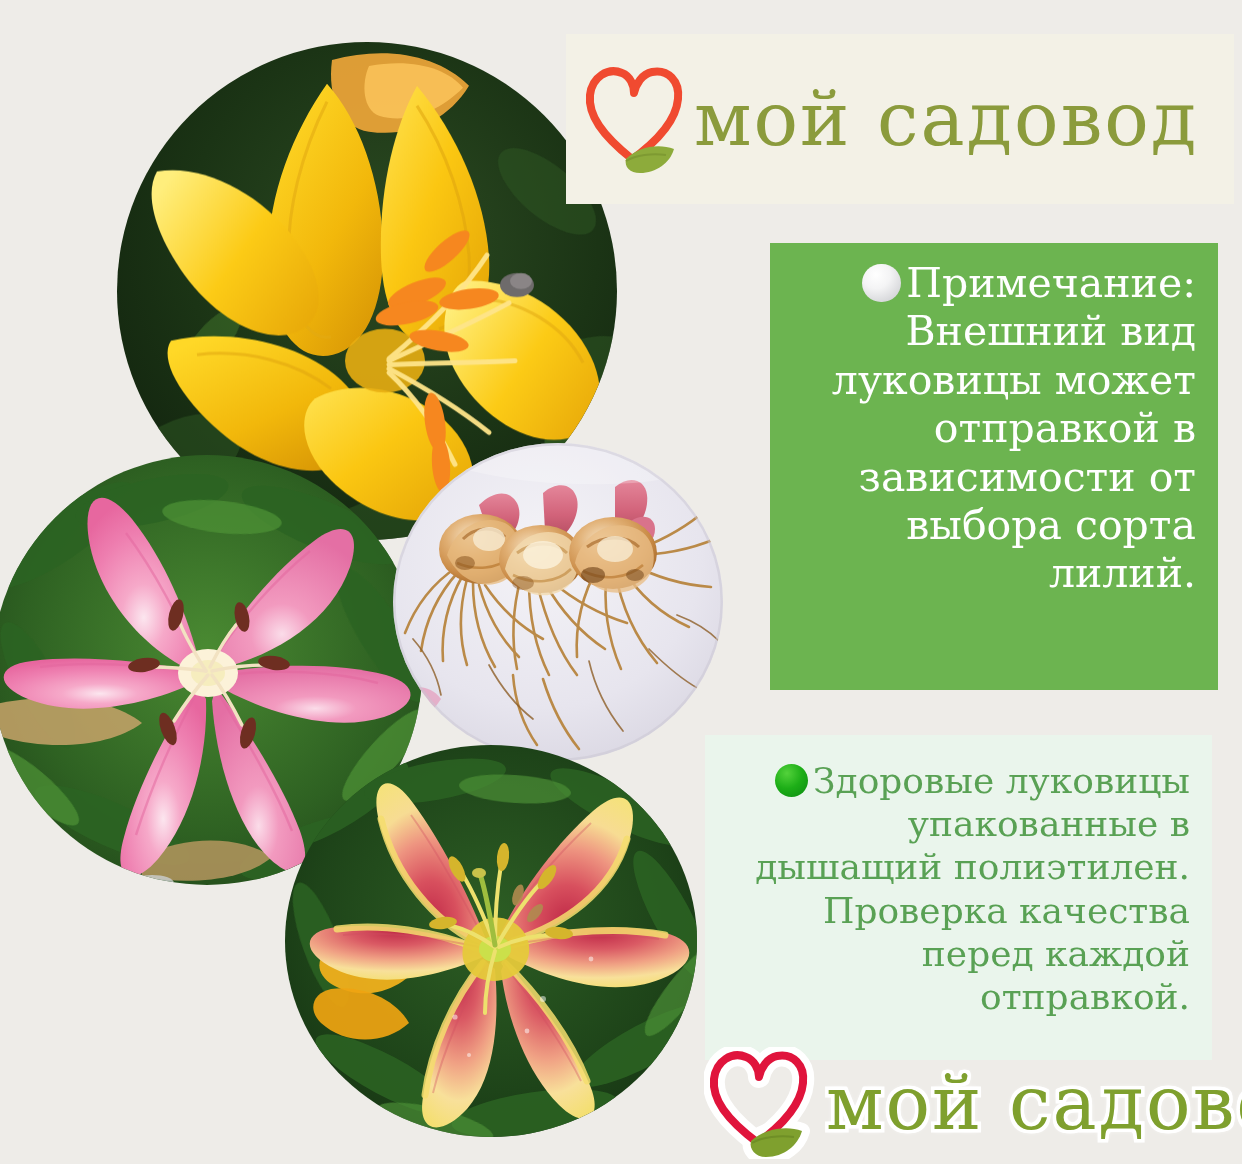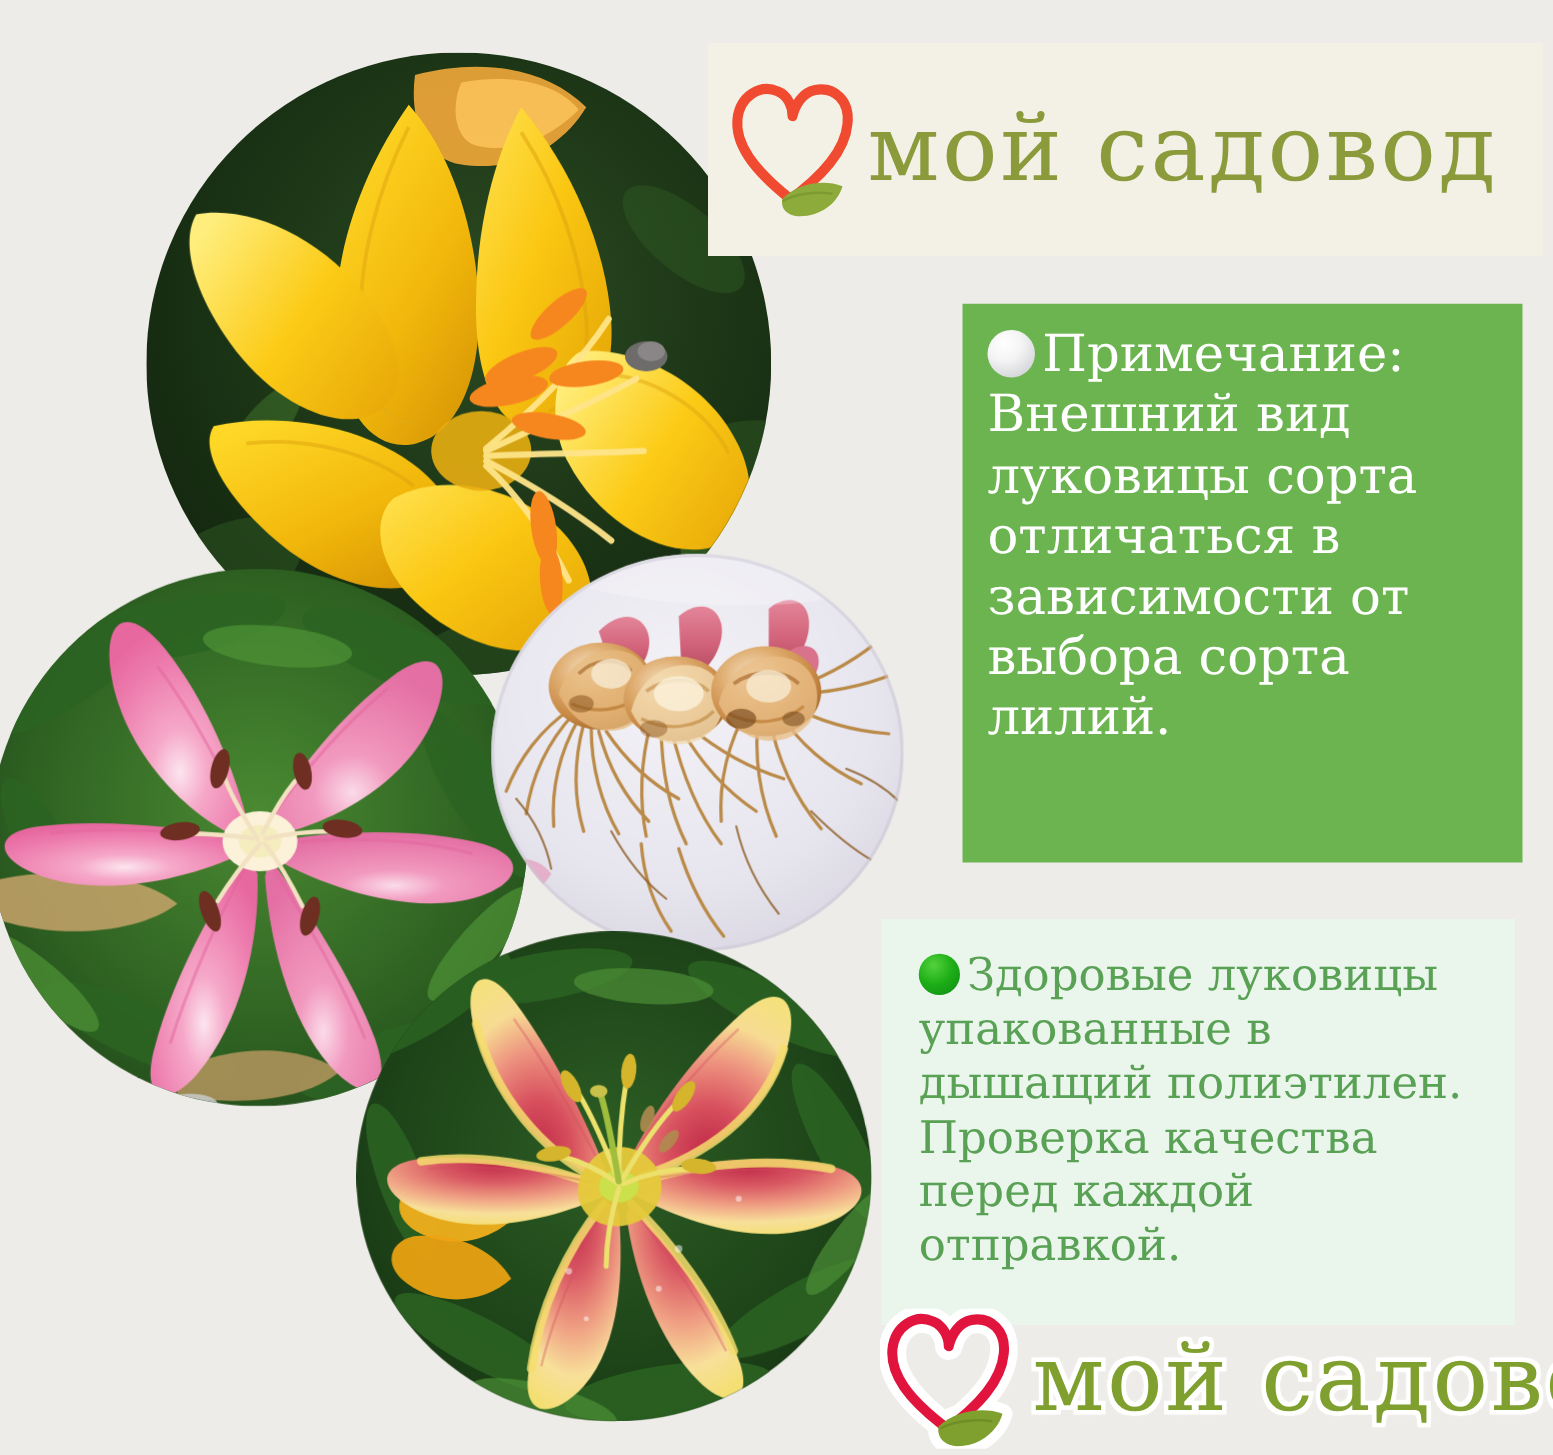--- a/index.html
+++ b/index.html
@@ -4,21 +4,21 @@
 <title>Мой Садовод — Лилии</title>
 <style>
   html,body{margin:0;padding:0;}
   body{
     width:1242px;height:1164px;
     background:#EEECE8;
     font-family:"Liberation Serif", serif;
     overflow:hidden;
     position:relative;
   }
-  #stage{position:absolute;inset:0;width:1242px;height:1115px;}
+  #stage{position:absolute;inset:0;width:1242px;height:1115px;text-align:right;}
 
   
   .photo{position:absolute;border-radius:50%;overflow:hidden;}
   .photo svg{display:block;width:100%;height:100%;}
 
   #photo-yellow-lily{left:117px;top:42px;width:500px;height:498px;}
   #photo-pink-lily{left:-8px;top:455px;width:430px;height:430px;}
   #photo-bulbs{left:393px;top:443px;width:330px;height:318px;}
   #photo-red-lily{left:285px;top:745px;width:412px;height:392px;}
 
@@ -504,21 +504,21 @@
 
       <g>
         <path d="M44 100 C56 88 76 84 92 90 C88 104 74 114 58 114 C48 114 42 108 44 100Z" fill="#8DAB3B"></path>
         <path d="M44 102 C54 96 70 94 84 96" stroke="#7E9A32" stroke-width="2" fill="none"></path>
       </g>
     </svg>
     <span class="logo-word">мой садовод</span>
   </div>
 
   <div class="note-panel" id="note-primary">
-    <p class="note-text"><span class="bullet bullet-white"></span><span>Примечание: Внешний вид луковицы сорта отличаться в зависимости от выбора сорта лилий.</span></p>
+    <p class="note-text"><span class="bullet bullet-white"></span><span>Примечание: Внешний вид луковицы может отправкой в зависимости от выбора сорта лилий.</span></p>
   </div>
 
   <div class="note-panel" id="note-secondary">
     <p class="note-text"><span class="bullet bullet-green"></span><span>Здоровые луковицы упакованные в дышащий полиэтилен. Проверка качества перед каждой отправкой.</span></p>
   </div>
 
   <div id="logo-bottom">
     <svg class="logo-mark" viewBox="0 0 120 112" aria-hidden="true">
 
       <path d="M54 96 C22 72 8 52 10 32 C12 14 28 4 42 10 C50 13 55 22 55 30

